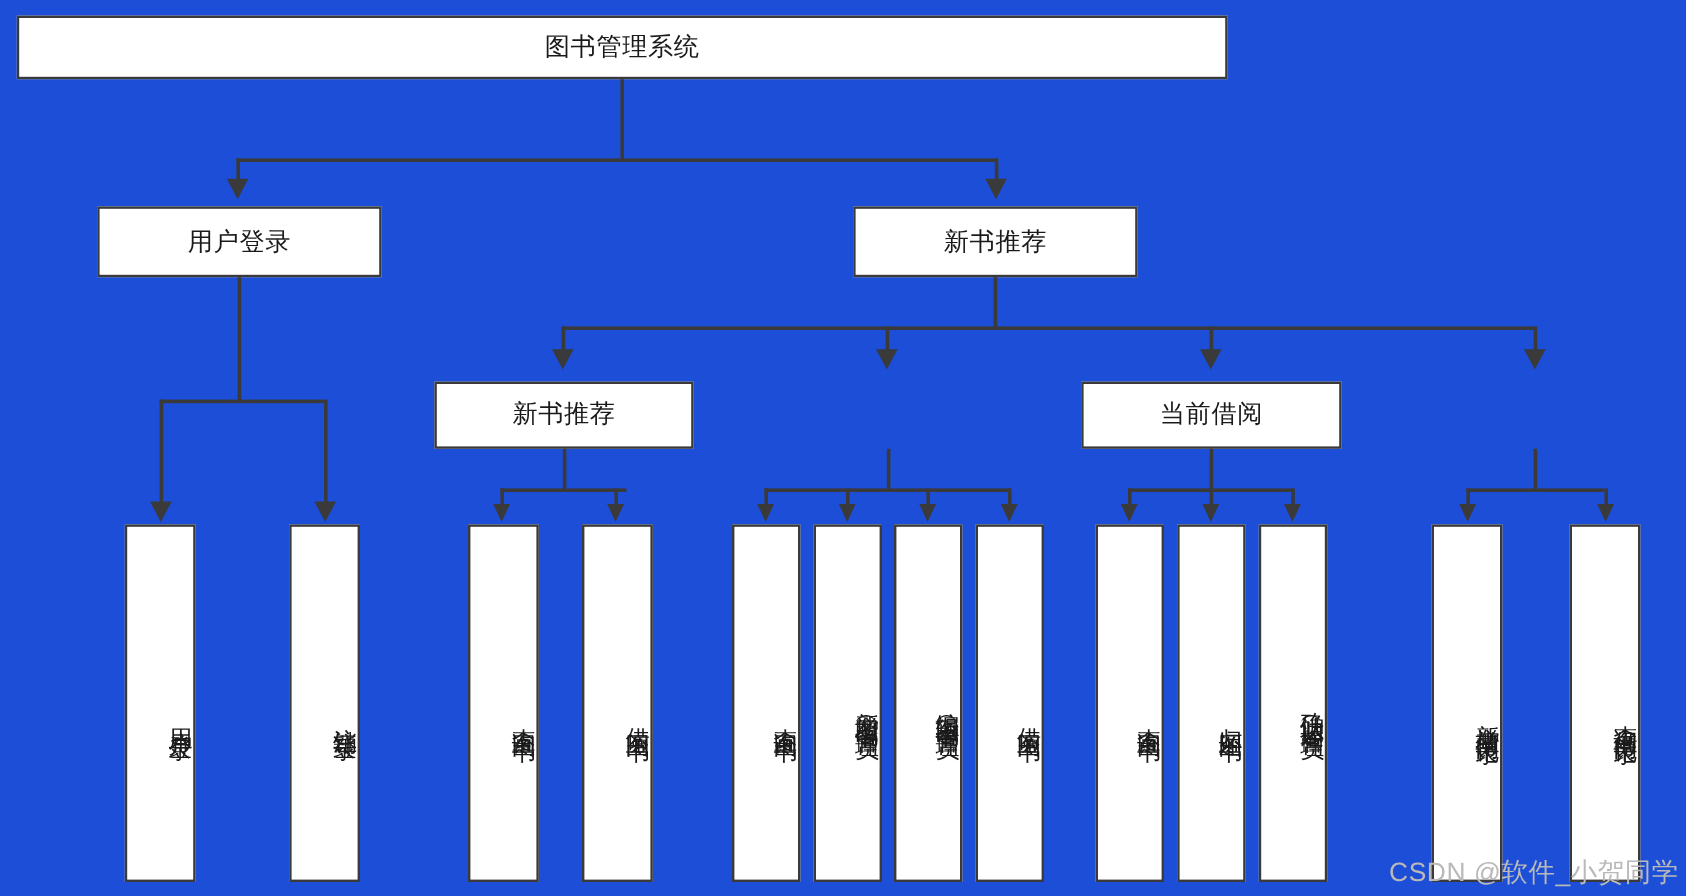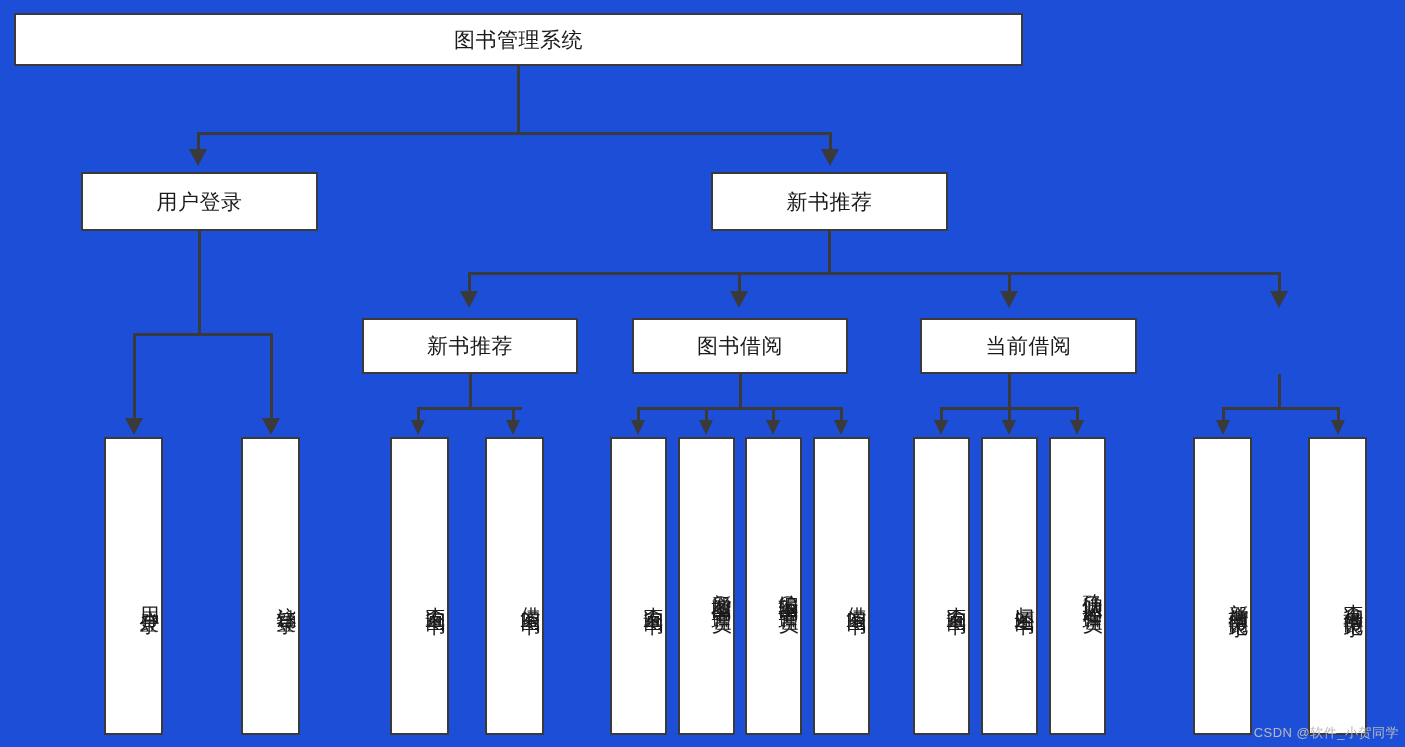--- a/index.html
+++ b/index.html
@@ -72,21 +72,21 @@
   .arrow.slim {
     border-left-width: 7px;
     border-right-width: 7px;
     border-top-width: 15px;
   }
   
   #watermark {
     position: absolute;
     right: 6px;
     bottom: 5px;
-    font-size: 13px;
+    font-size: 22px;
     color: #b9b9b9;
     white-space: nowrap;
     letter-spacing: 0.5px;
   }
 </style>
 </head>
 <body>
 
 <div id="canvas">
 
@@ -123,23 +123,22 @@
   <div class="arrow" style="left:730px; top:291px;"></div>
 
   <div class="vline" style="left:1008px; top:272px; height:20px;"></div>
   <div class="arrow" style="left:1000px; top:291px;"></div>
 
   <div class="vline" style="left:1278px; top:272px; height:20px;"></div>
   <div class="arrow" style="left:1270px; top:291px;"></div>
 
   <div class="node horiz" style="left:362px; top:318px; width:216px; height:56px;">新书推荐</div>
 
-  <div class="node horiz" style="left:632px; top:318px; width:216px; height:56px;">图书借阅</div>
 
-  <div class="node horiz" style="left:920px; top:318px; width:217px; height:56px;">当前借阅</div>
+  <div class="node horiz" style="left:901px; top:318px; width:217px; height:56px;">当前借阅</div>
 
 
   <div class="vline" style="left:469px; top:374px; height:36px;"></div>
   <div class="hline" style="left:417px; top:407px; width:105px;"></div>
   <div class="vline" style="left:417px; top:407px; height:14px;"></div>
   <div class="arrow slim" style="left:411px; top:420px;"></div>
   <div class="vline" style="left:512px; top:407px; height:14px;"></div>
   <div class="arrow slim" style="left:506px; top:420px;"></div>
 
   <div class="vline" style="left:739px; top:374px; height:36px;"></div>

